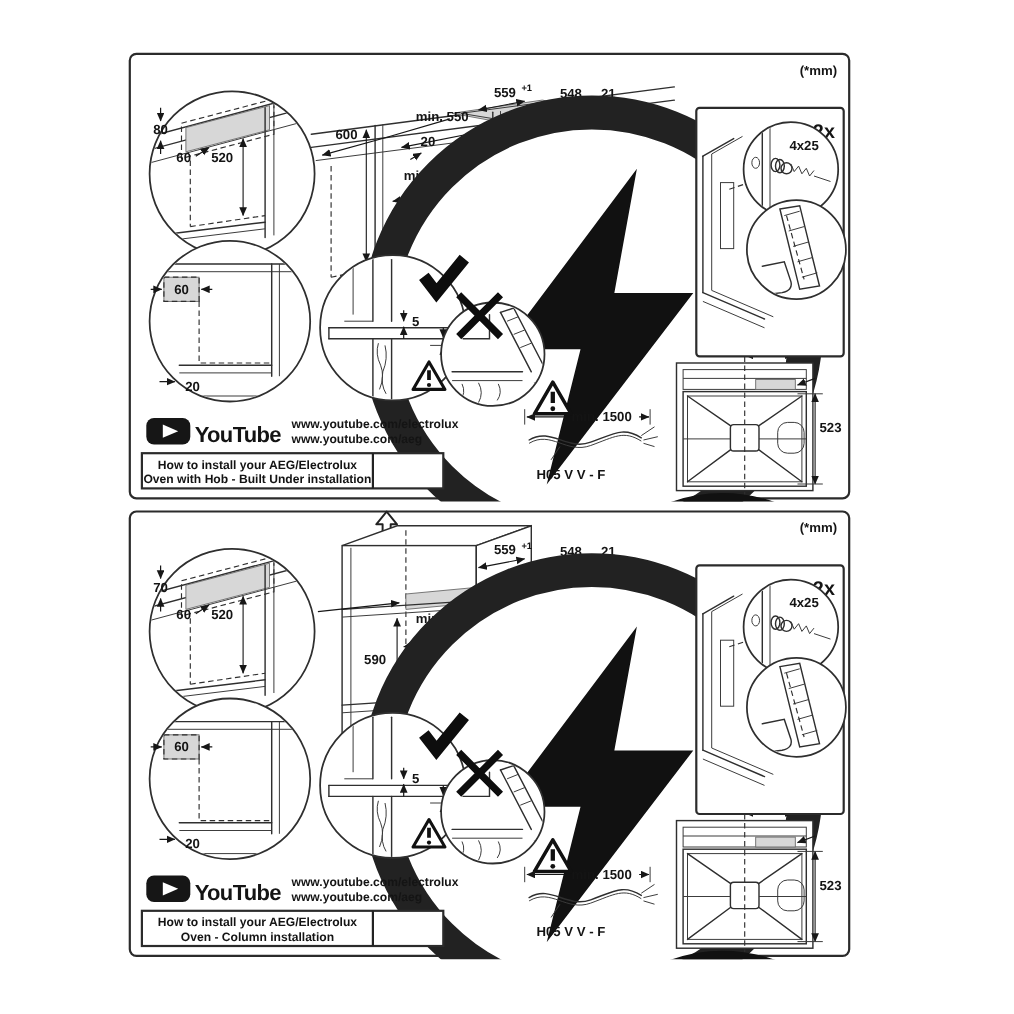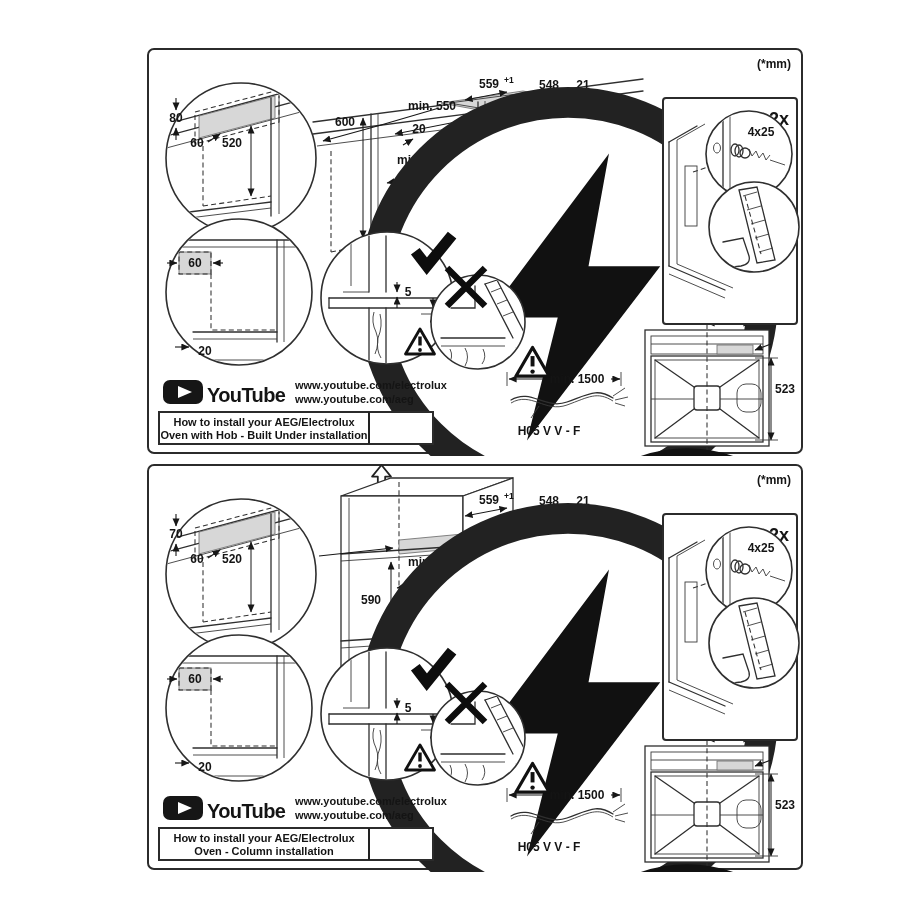--- a/index.html
+++ b/index.html
@@ -1,18 +1,18 @@
 <!DOCTYPE html>
 <html><head>
 <meta charset="utf-8">
 <style>
   html,body{margin:0;padding:0;background:#ffffff;}
   #page{position:relative;width:922px;height:922px;background:#fff;overflow:hidden;
         font-family:"Liberation Sans",sans-serif;}
-  .panel{position:absolute;left:145px;width:660px;height:410px;text-align:center;}
+  .panel{position:absolute;left:115px;width:660px;height:410px;text-align:center;}
   #panel-top{top:46px;} #panel-bottom{top:462px;}
   svg{display:block;}
   .ln{stroke:#2f2f2f;stroke-width:1.3;fill:none;stroke-linecap:round;}
   .lnt{stroke:#3a3a3a;stroke-width:0.9;fill:none;}
   .lnk{stroke:#222;stroke-width:2;fill:none;}
   .dash{stroke:#2f2f2f;stroke-width:1.05;fill:none;stroke-dasharray:5 3.2;}
   .dim{stroke:#171717;stroke-width:1;fill:none;marker-start:url(#ah);marker-end:url(#ah);}
   .lead{stroke:#171717;stroke-width:1.1;fill:none;marker-end:url(#ah);}
   .shade{fill:#d7d7d7;stroke:#666;stroke-width:0.8;}
   .wh{fill:#fff;}

